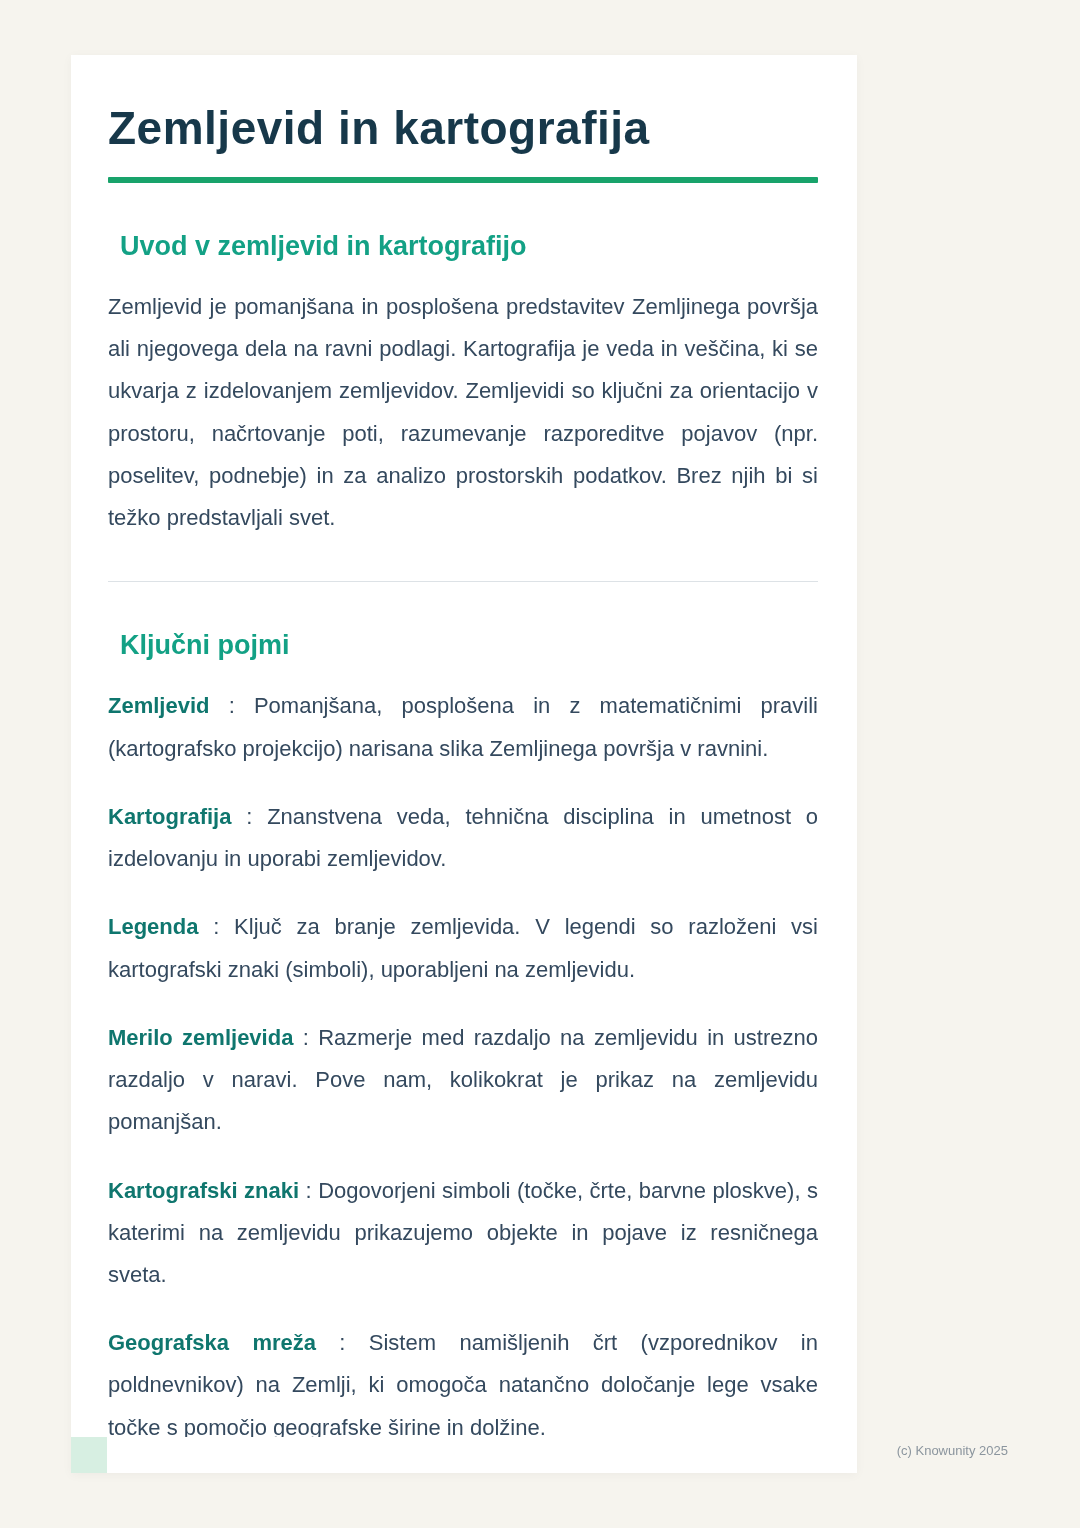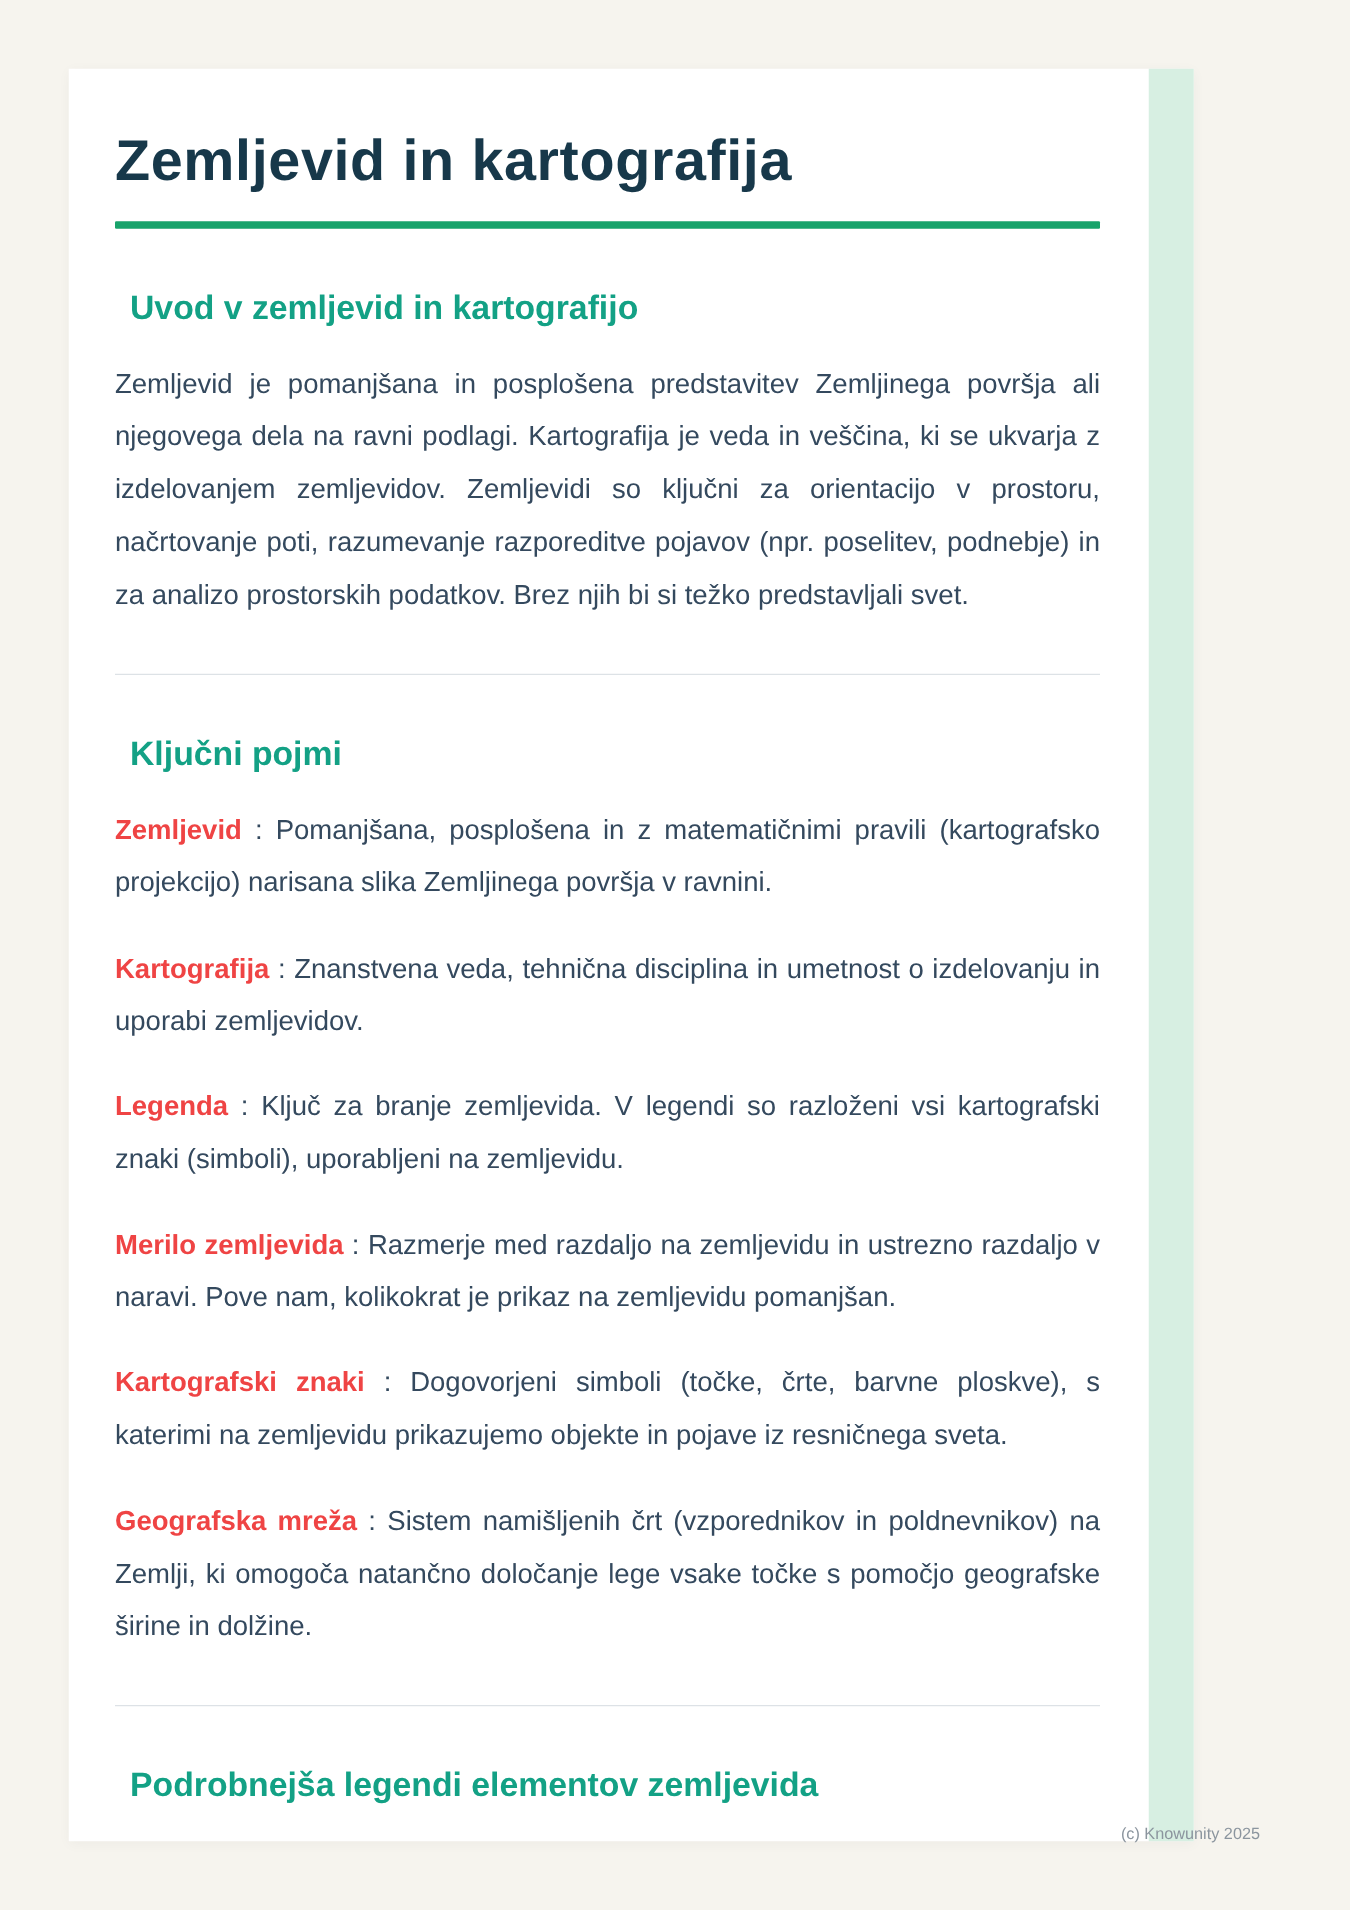--- a/index.html
+++ b/index.html
@@ -11,27 +11,28 @@
     overflow: hidden;
   }
   .page {
     position: relative;
     width: 1080px;
     height: 1528px;
     background: #f6f4ee;
   }
   .card {
     position: absolute;
-    left: 55px;
+    left: 71px;
     top: 55px;
-    width: 900px;
+    width: 786px;
     height: 1418px;
     display: flex;
     background: #ffffff;
     box-shadow: 0 2px 10px rgba(0,0,0,0.04);
+    flex-direction: column;
   }
   .content {
     flex: 1;
     padding: 46px 39px 40px 37px;
     overflow: hidden;
   }
   .stripe {
     width: 36px;
     background: #d7efe2;
     flex: 0 0 36px;
@@ -61,32 +62,32 @@
     margin: 34px 0 0 0;
   }
   p.body-text {
     font-size: 22px;
     line-height: 1.92;
     color: #34495e;
     text-align: justify;
     margin: 0 0 26px 0;
   }
   p.body-text b {
-    color: #ef4444;
+    color: #0f766e;
     font-weight: 700;
   }
   hr.divider {
     border: none;
     border-top: 1px solid #dde2e6;
     margin: 42px 0 0 0;
   }
   .footer-note {
     position: absolute;
     right: 72px;
-    bottom: 54px;
+    bottom: 70px;
     font-size: 13px;
     color: #8b959e;
     z-index: 5;
   }
 </style>
 </head>
 <body>
 
 <div class="page">
   <div class="card">

